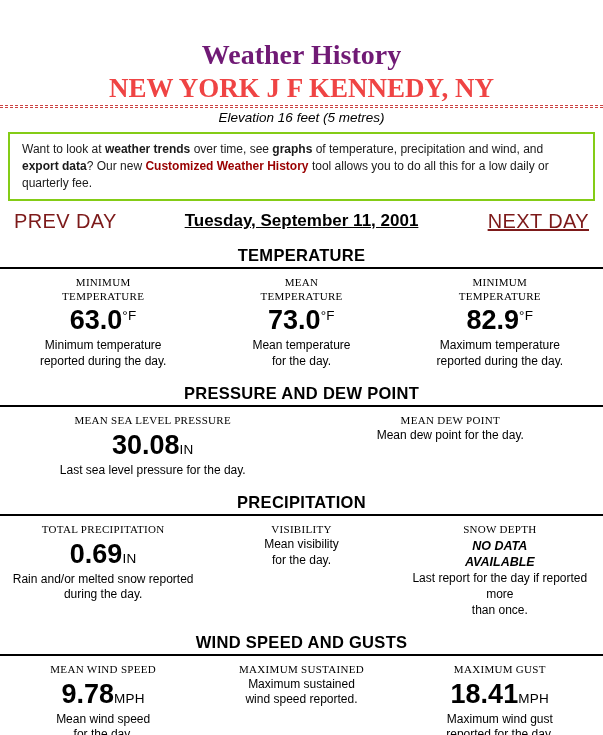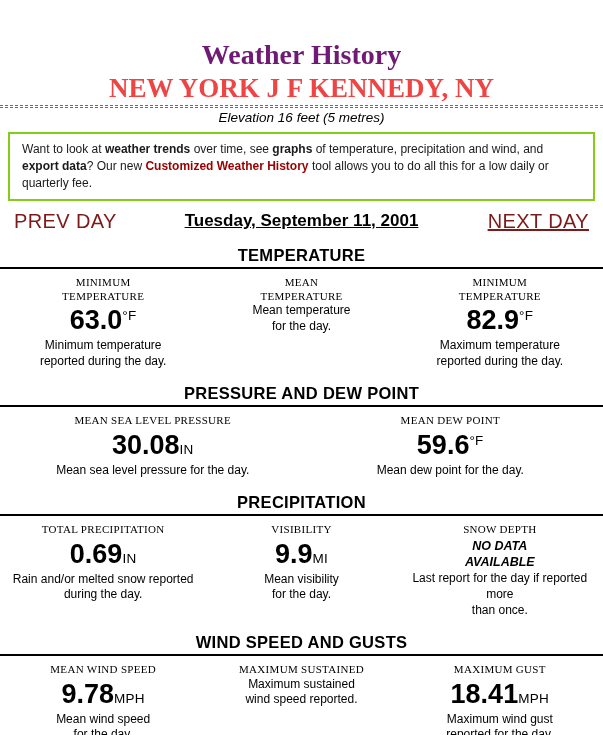--- a/index.html
+++ b/index.html
@@ -89,63 +89,62 @@
     <div class="stat">
       <div class="stat-label">MINIMUM
 TEMPERATURE</div>
       <div class="stat-value"><span>63.0</span><span class="unit sup">°F</span></div>
       <div class="stat-desc">Minimum temperature
 reported during the day.</div>
     </div>
     <div class="stat">
       <div class="stat-label">MEAN
 TEMPERATURE</div>
+      <div class="stat-value"><span>73.0</span><span class="unit sup">°F</span></div>
       <div class="stat-desc">Mean temperature
 for the day.</div>
     </div>
     <div class="stat">
       <div class="stat-label">MINIMUM
 TEMPERATURE</div>
       <div class="stat-value"><span>82.9</span><span class="unit sup">°F</span></div>
       <div class="stat-desc">Maximum temperature
 reported during the day.</div>
     </div>
   </div>
 </div>
 
 <div class="section">
   <div class="section-heading">PRESSURE AND DEW POINT</div>
   <div class="section-rule"></div>
   <div class="stat-row">
     <div class="stat">
       <div class="stat-label">MEAN SEA LEVEL PRESSURE</div>
       <div class="stat-value"><span>30.08</span><span class="unit">IN</span></div>
-      <div class="stat-desc">Mean sea level pressure for the day.</div>
+      <div class="stat-desc">Last sea level pressure for the day.</div>
     </div>
     <div class="stat">
       <div class="stat-label">MEAN DEW POINT</div>
-      <div class="stat-value"><span>59.6</span><span class="unit sup">°F</span></div>
       <div class="stat-desc">Mean dew point for the day.</div>
     </div>
   </div>
 </div>
 
 <div class="section">
   <div class="section-heading">PRECIPITATION</div>
   <div class="section-rule"></div>
   <div class="stat-row">
     <div class="stat">
       <div class="stat-label">TOTAL PRECIPITATION</div>
       <div class="stat-value"><span>0.69</span><span class="unit">IN</span></div>
       <div class="stat-desc">Rain and/or melted snow reported
 during the day.</div>
     </div>
     <div class="stat">
       <div class="stat-label">VISIBILITY</div>
-      <div class="stat-value"><span>9.9</span><span class="unit">MI</span></div>
       <div class="stat-desc">Mean visibility
 for the day.</div>
     </div>
     <div class="stat">
       <div class="stat-label">SNOW DEPTH</div>
       <div class="no-data">NO DATA
 AVAILABLE</div>
       <div class="stat-desc">Last report for the day if reported more
 than once.</div>
     </div>

